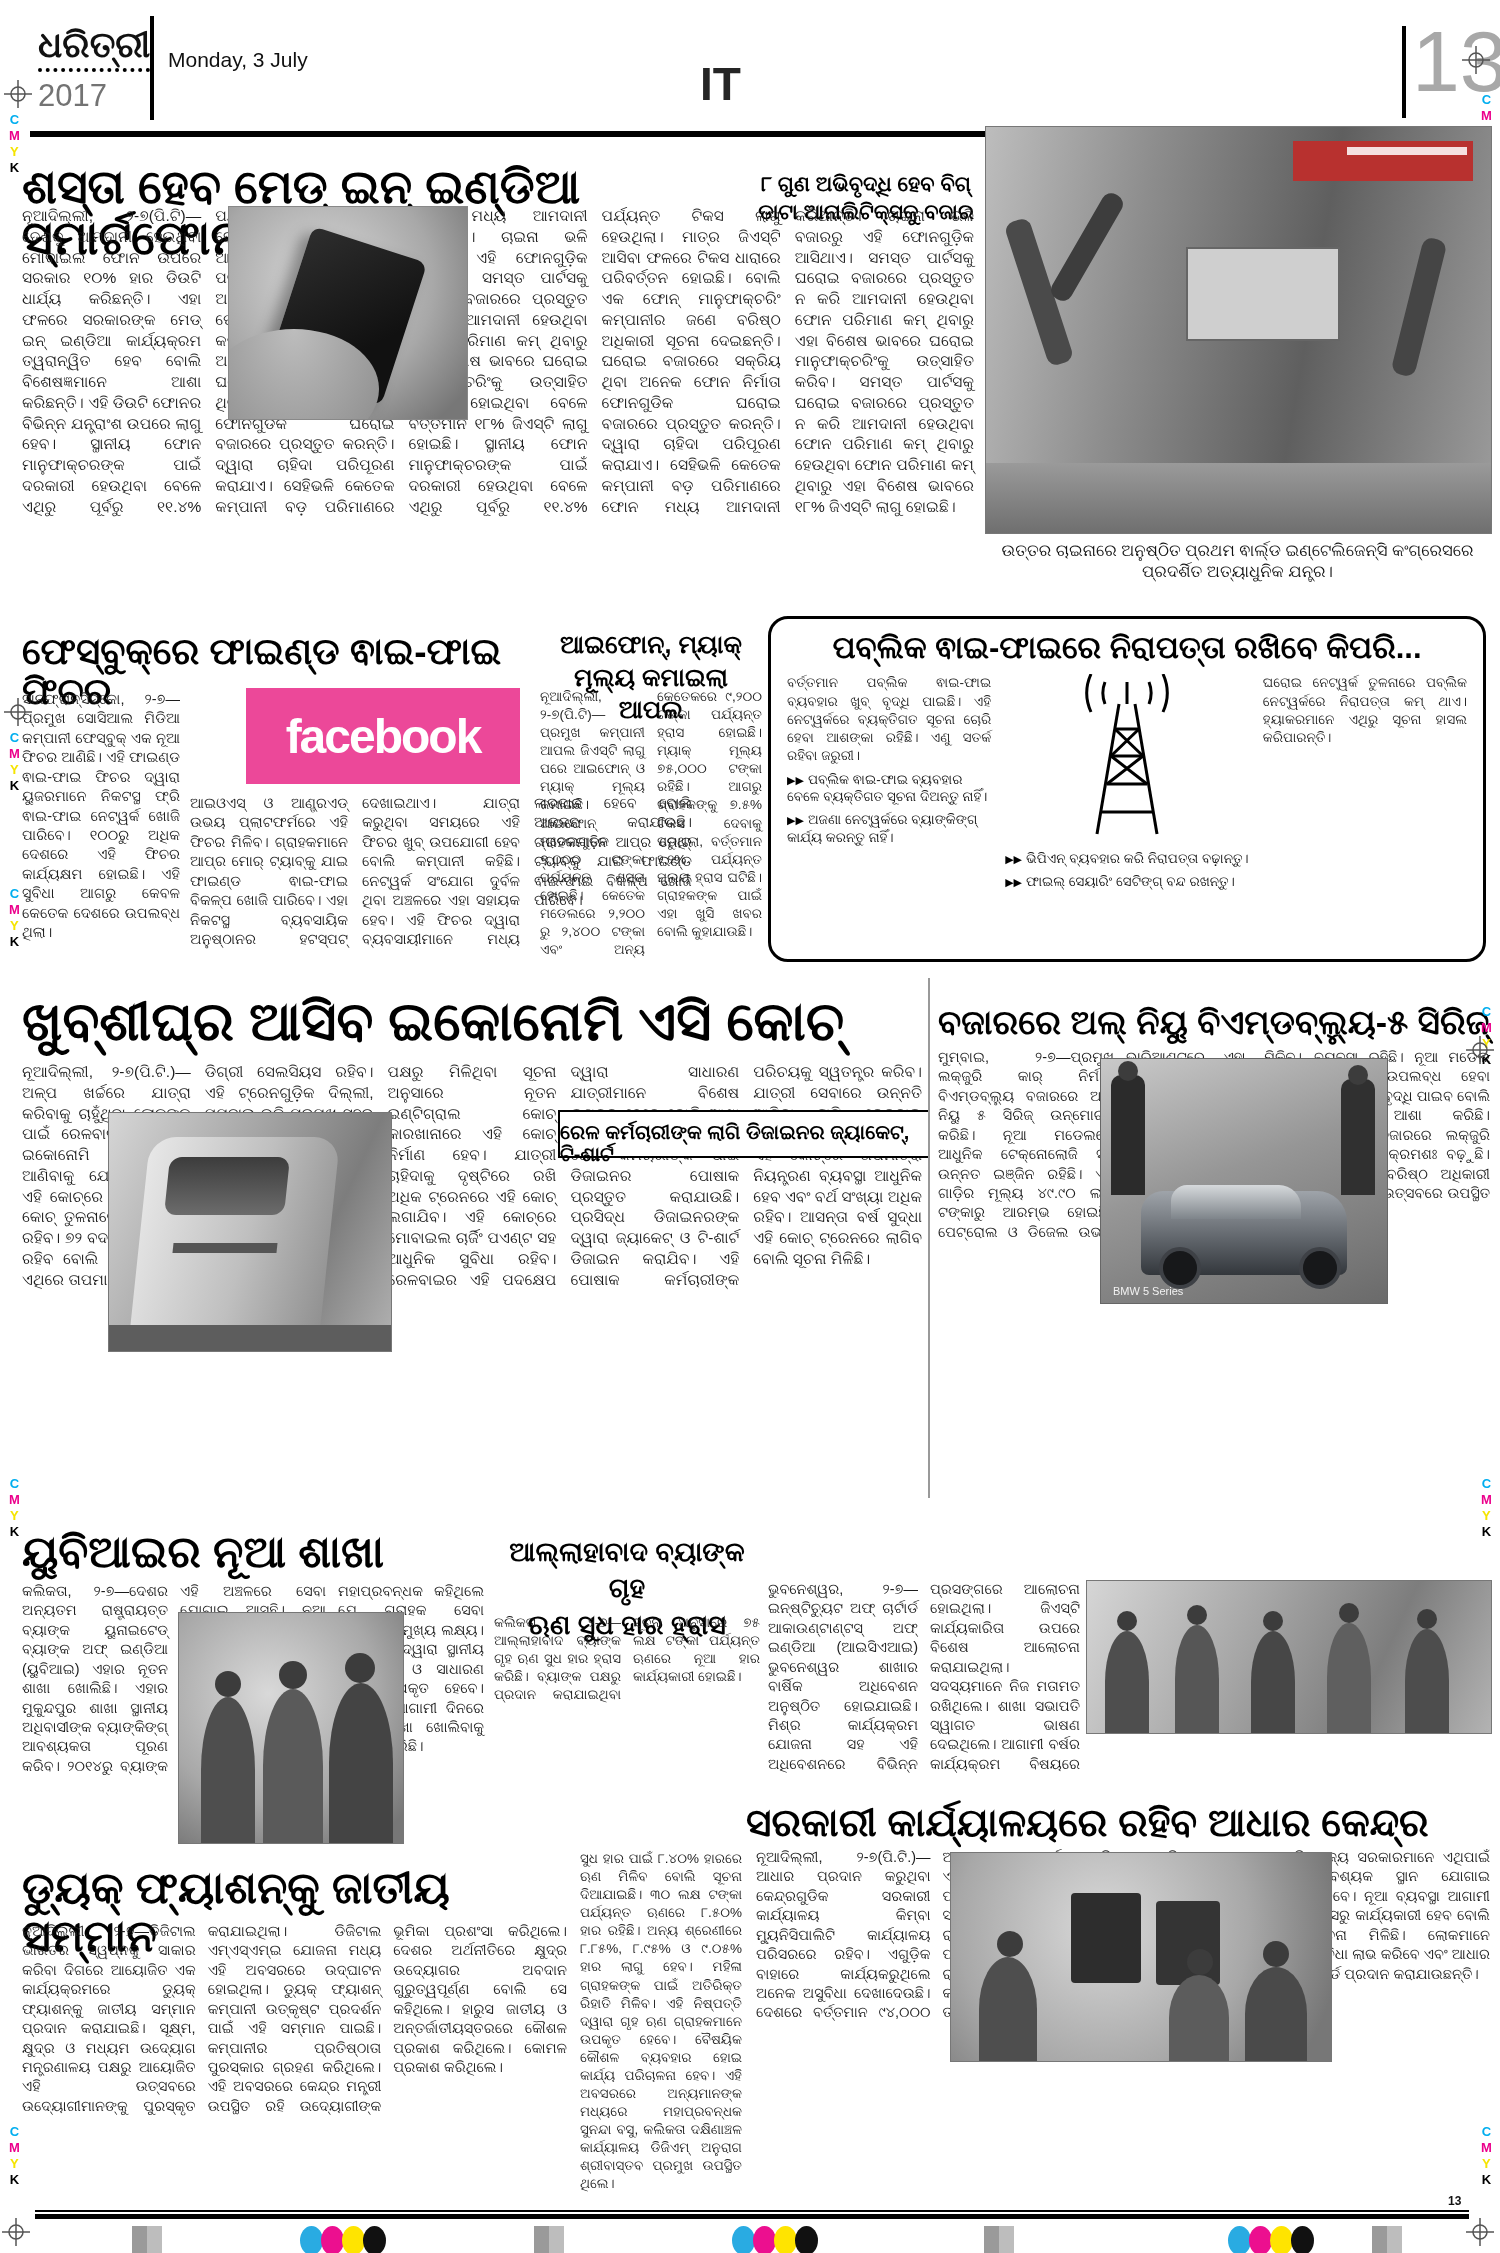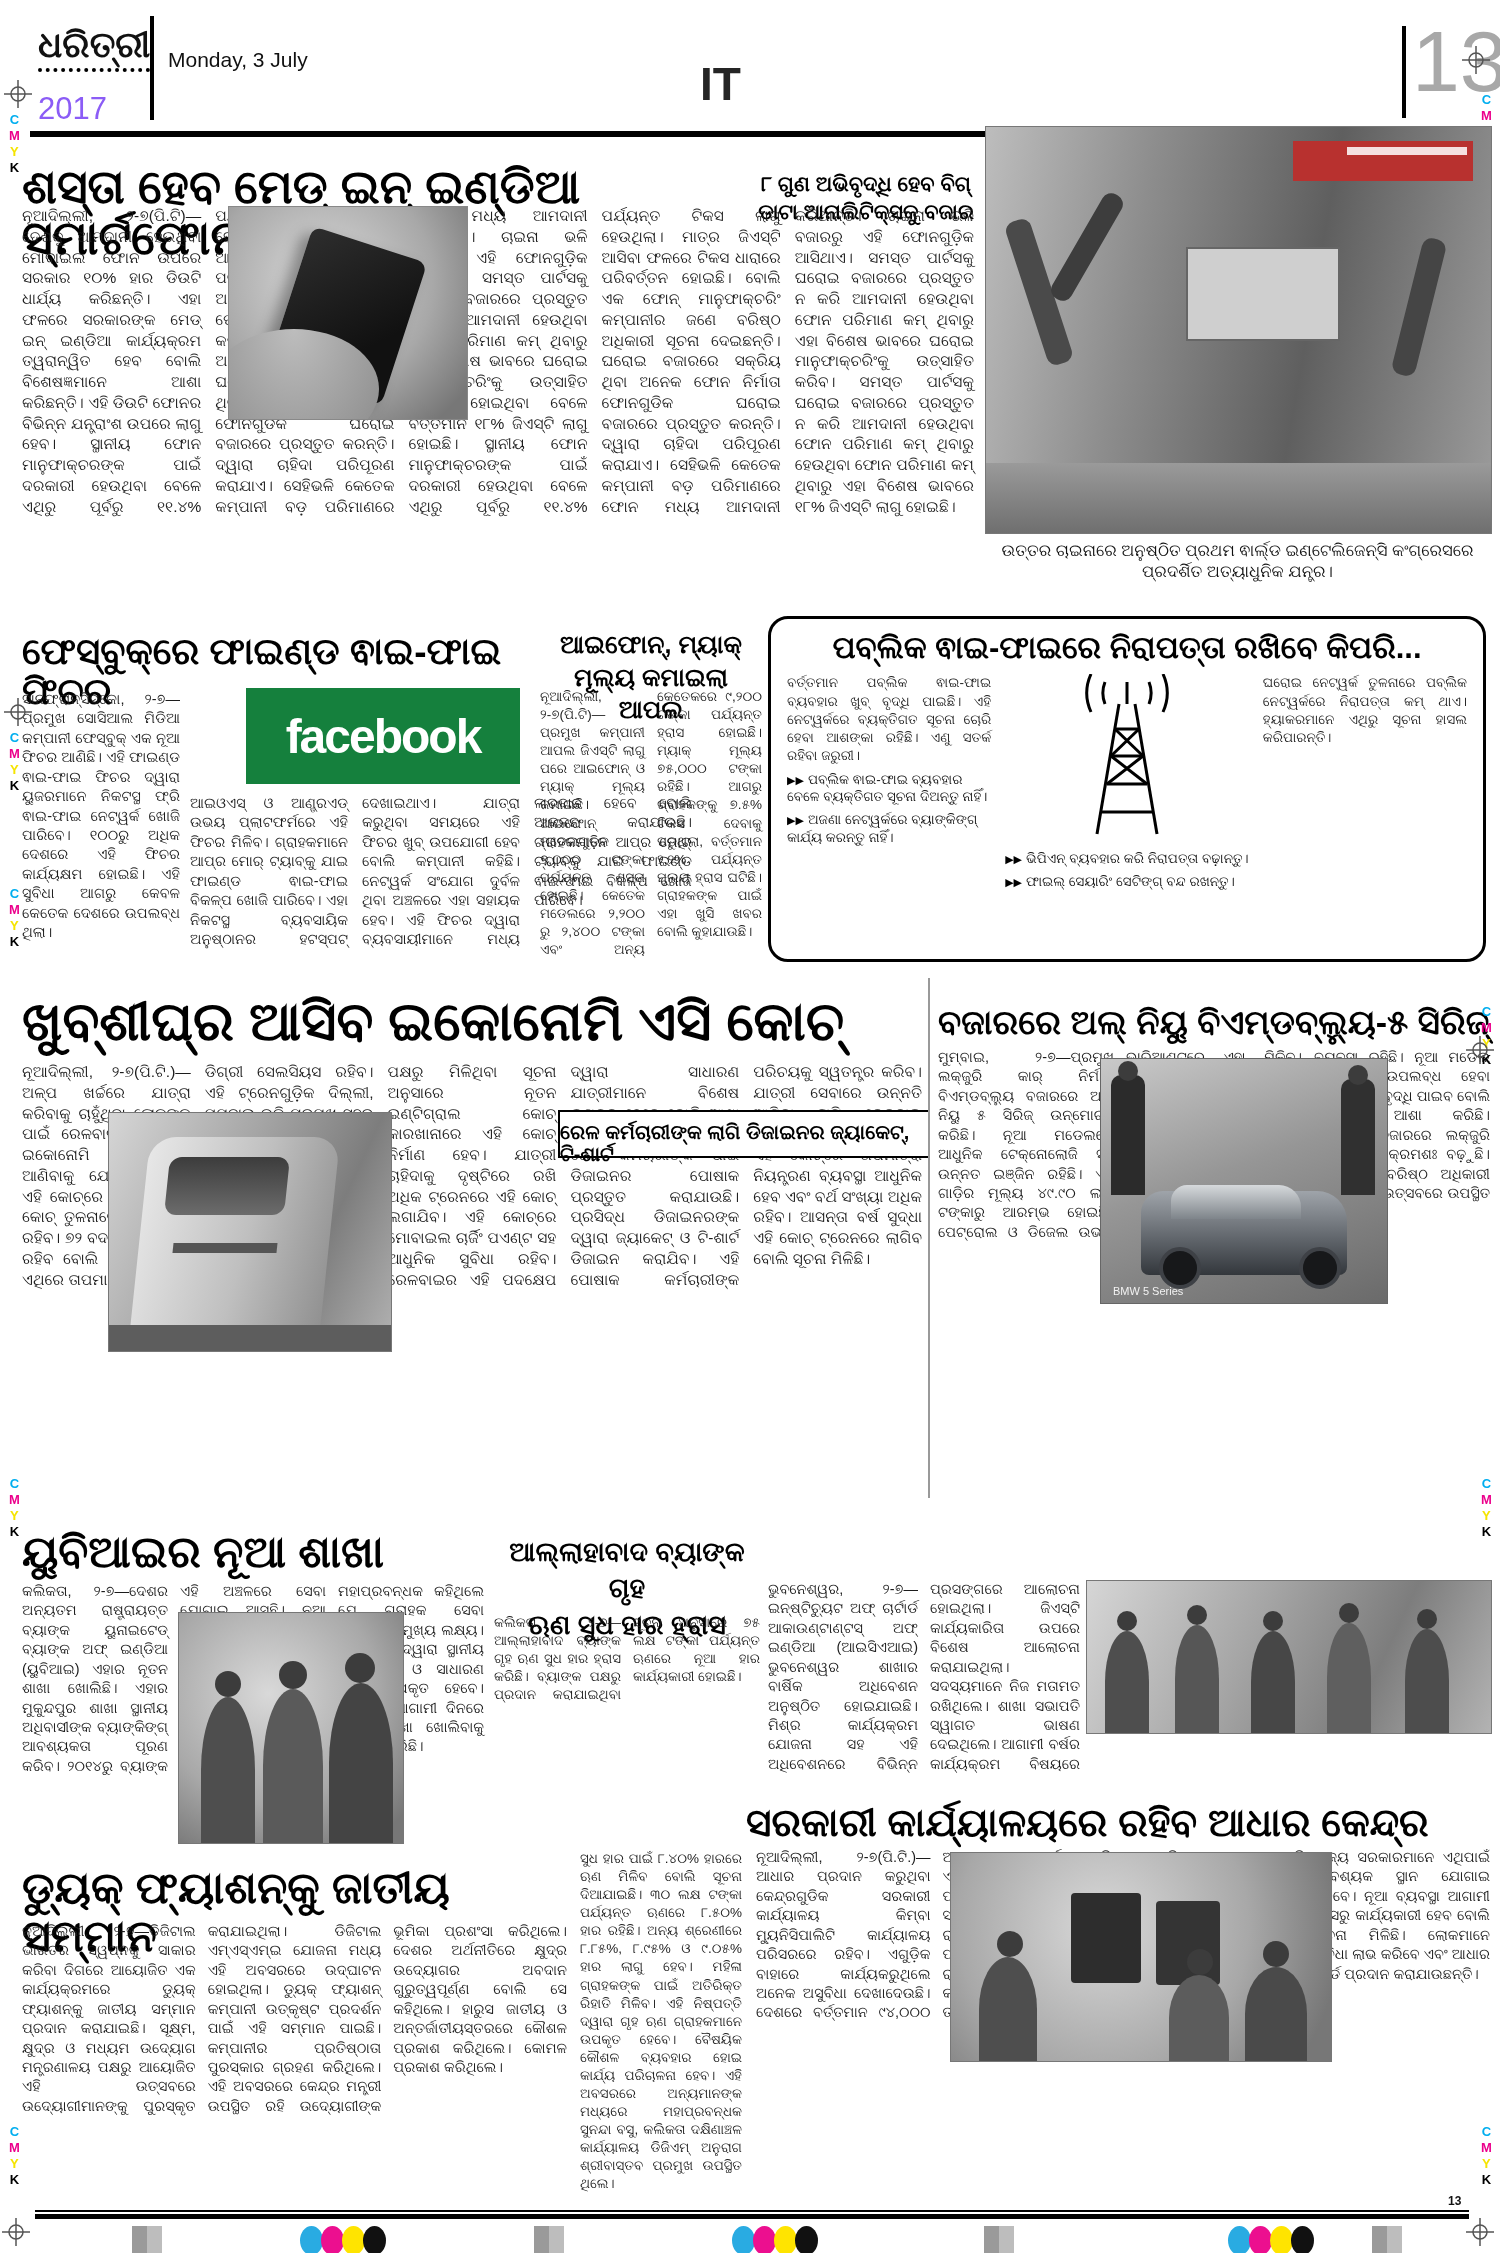--- a/index.html
+++ b/index.html
@@ -17,21 +17,21 @@
   .ph-c{background:linear-gradient(115deg,#d6d6d6,#a5a5a5 40%,#7d7d7d 70%,#b3b3b3);}
   .ph-d{background:linear-gradient(160deg,#c9c9c9,#969696 45%,#6a6a6a);}
   .caption{font-size:16.5px;color:#111;text-align:center;line-height:1.25;}
   .cmyk span{display:block;font-size:13px;font-weight:bold;line-height:16px;text-align:center;}
   .cmyk .c{color:#00aeef}.cmyk .m{color:#ec008c}.cmyk .y{color:#f5e400}.cmyk .k{color:#000}
   .cross svg{display:block}
   .wifi-box{border:3px solid #000;border-radius:20px;}
   .blt{color:#000;font-size:11px;margin-right:4px;}
   .bullets{list-style:none;margin:6px 0 0 0;padding:0;font-size:13.5px;line-height:1.3;text-align:left;}
   .bullets li{margin-bottom:5px;}
-  .fb-box{background:#15803d;color:#fff;display:flex;align-items:center;justify-content:center;}
+  .fb-box{background:#ec4899;color:#fff;display:flex;align-items:center;justify-content:center;}
   .fb-box span{font-weight:bold;font-size:48px;letter-spacing:-2px;}
   .box-head{border:2.5px solid #000;background:#fff;display:flex;align-items:center;justify-content:center;}
   .dot{width:23px;height:29px;border-radius:50%;display:inline-block;}
   .graysq{width:30px;height:32px;background:linear-gradient(90deg,#9a9a9a 50%,#bdbdbd 50%);}
   .headnum{color:#a8a8a8;font-size:86px;font-weight:400;line-height:1;}
   .person{position:absolute;border-radius:50% 50% 0 0;background:#4e4e4e;}
   .head{position:absolute;border-radius:50%;background:#3c3c3c;}
 </style>
 </head>
 <body>
@@ -47,21 +47,21 @@
   </div>
   <div class="abs cmyk" style="left:9px;top:112px">
     <span class="c">C</span>
       <span class="m">M</span>
       <span class="y">Y</span>
       <span class="k">K</span>
   </div>
 
   <div class="abs" style="left:38px;top:24px">
     <div style="font-size:36px;font-weight:bold;border-bottom:4px dotted #000;padding-bottom:2px">ଧରିତ୍ରୀ</div>
-    <div style="font-size:31px;color:#8b5cf6;margin-top:19px">2017</div>
+    <div style="font-size:31px;color:#737373;margin-top:6px">2017</div>
   </div>
   <div class="abs rule" style="left:150px;top:16px;width:4px;height:104px"></div>
   <div class="abs" style="left:168px;top:48px;font-size:21px;color:#111">Monday, 3 July</div>
   <div class="abs hl" style="left:700px;top:40px;width:200px;font-size:46px;color:#252525">IT</div>
   <div class="abs rule" style="left:1402px;top:26px;width:4px;height:92px"></div>
   <div class="abs headnum" style="left:1412px;top:18px">13</div>
   <div class="abs cross" style="left:1462px;top:46px">
     <svg width="28" height="28" viewBox="0 0 28 28">
         <circle cx="14" cy="14" r="7" fill="none" stroke="#555" stroke-width="1.5"></circle>
         <line x1="14" y1="0" x2="14" y2="28" stroke="#555" stroke-width="1.5"></line>

